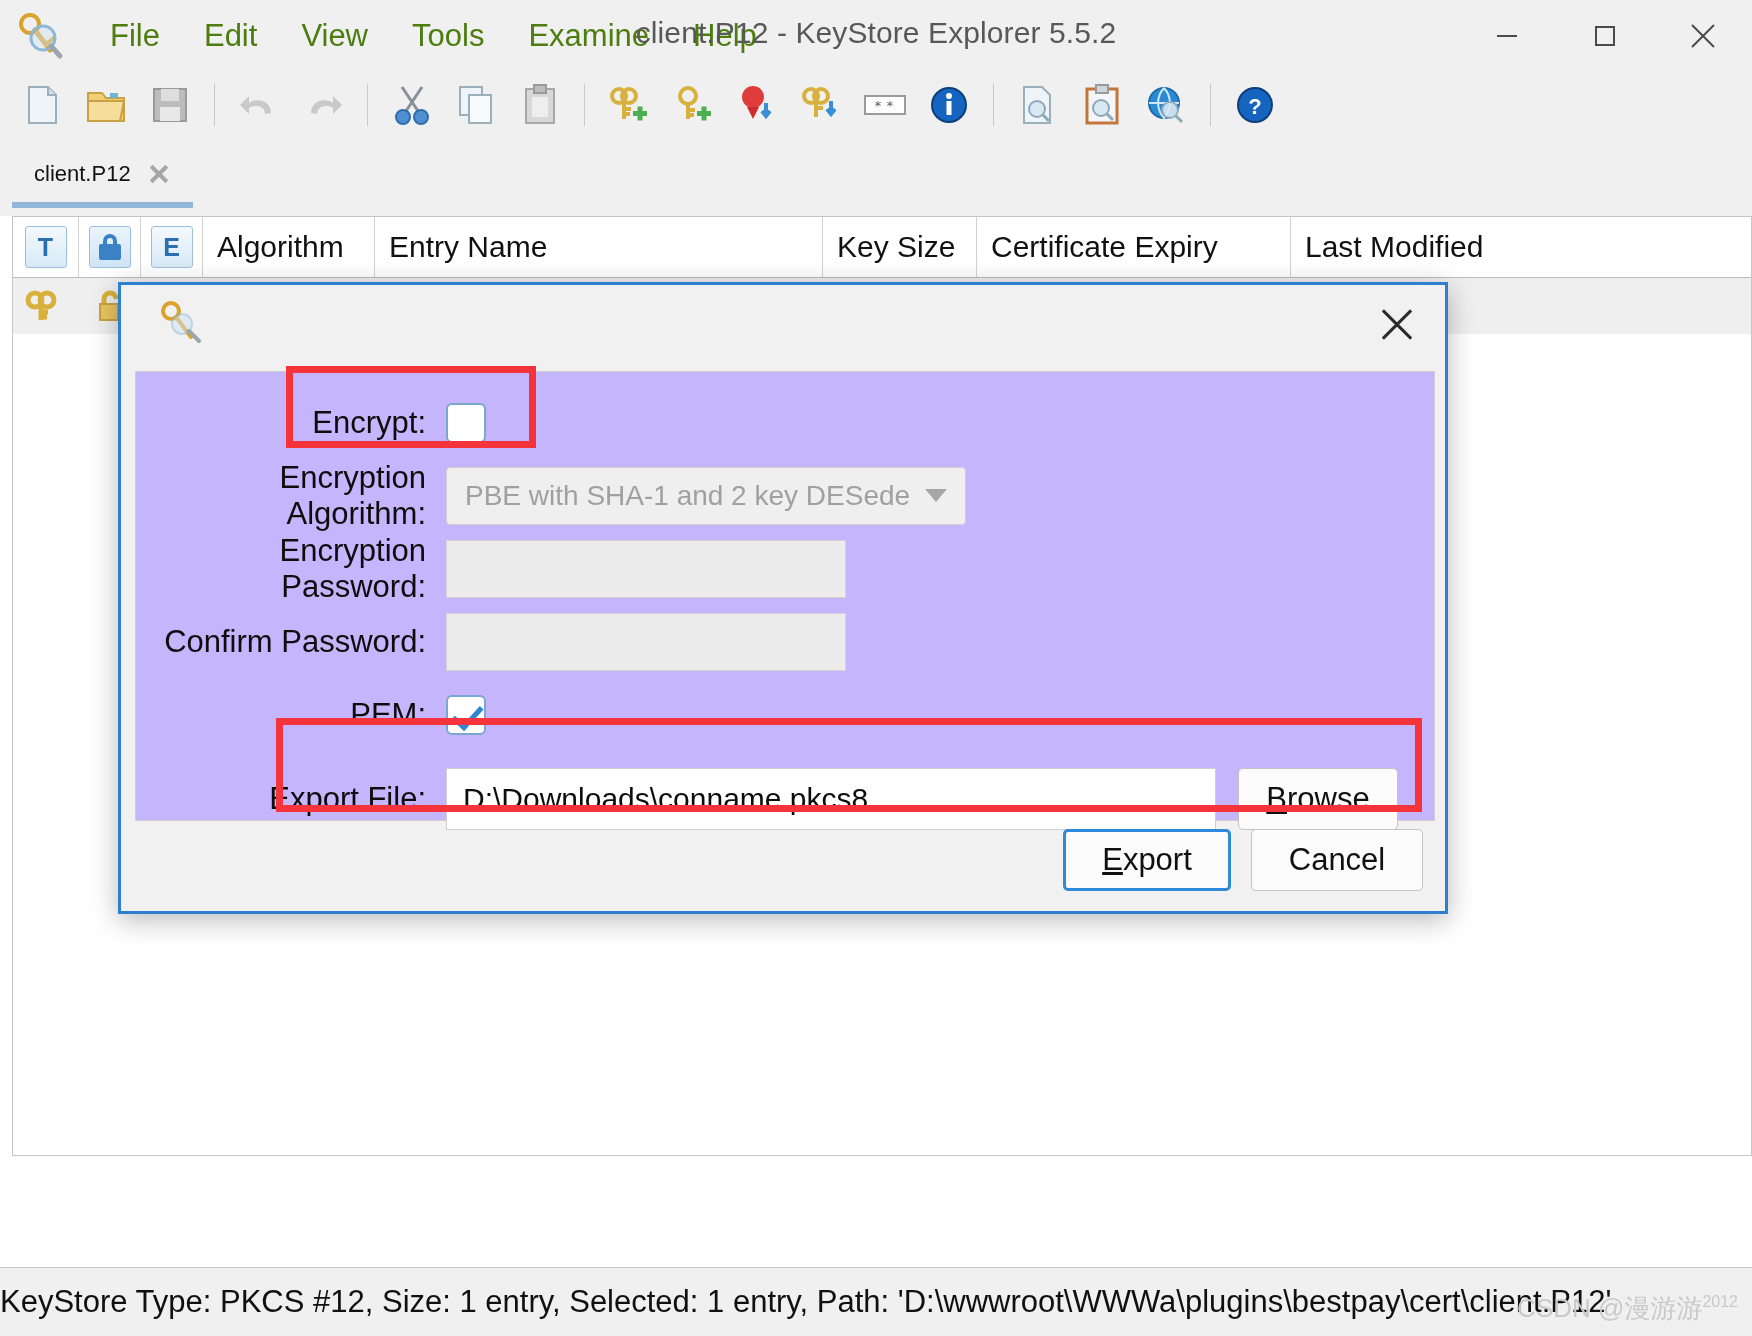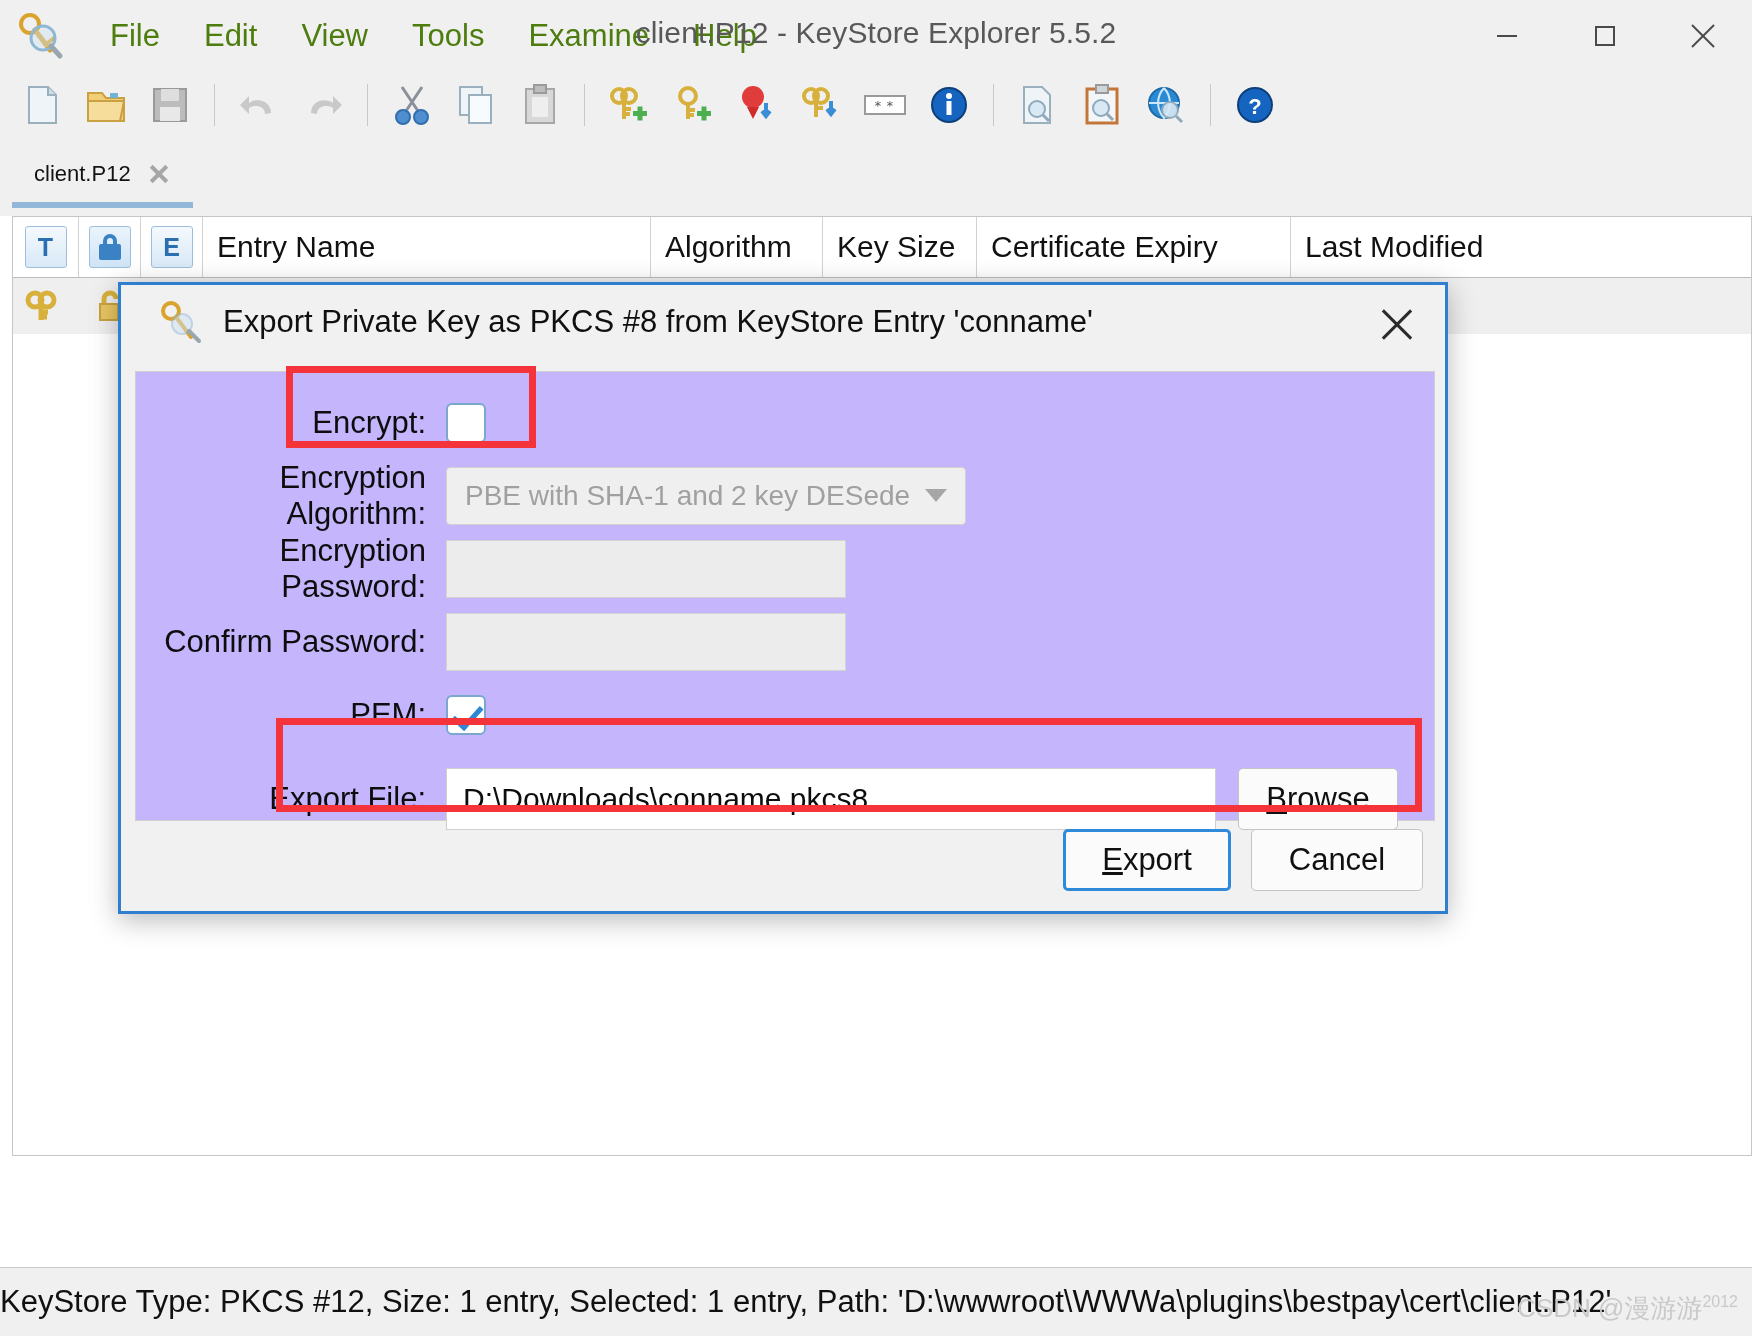--- a/index.html
+++ b/index.html
@@ -385,22 +385,22 @@
       <span class="hdr-badge">T</span>
     </div>
     <div class="th icon-col" style="width:62px">
       <span class="hdr-badge lock">
           <span class="lockglyph"></span>
         </span>
     </div>
     <div class="th icon-col" style="width:62px">
       <span class="hdr-badge">E</span>
     </div>
+    <div class="th" style="width:172px">Algorithm</div>
     <div class="th" style="width:448px">Entry Name</div>
-    <div class="th" style="width:172px">Algorithm</div>
     <div class="th" style="width:154px">Key Size</div>
     <div class="th" style="width:314px">Certificate Expiry</div>
     <div class="th" style="width:460px;border-right:none">Last Modified</div>
   </div>
 
   <div class="trow">
     <div class="tcell" style="width:66px">
       <svg width="44" height="34" viewBox="0 0 44 34">
         <circle cx="11" cy="11" r="7" fill="none" stroke="#d8b13c" stroke-width="5"></circle>
         <circle cx="23" cy="11" r="7" fill="none" stroke="#d8b13c" stroke-width="5"></circle>
@@ -422,21 +422,20 @@
 
   <div class="dlg-title">
     <span class="dlg-icon">
       <svg viewBox="0 0 50 50" width="50" height="50">
         <circle cx="18" cy="14" r="8" fill="none" stroke="#d9a32e" stroke-width="4"></circle>
         <path d="M23 20 L38 40" stroke="#d9a32e" stroke-width="4" stroke-linecap="round"></path>
         <circle cx="29" cy="27" r="10" fill="#cfe3f2" opacity=".5" stroke="#8fb7d6" stroke-width="2"></circle>
         <path d="M36 34 L46 44" stroke="#9aa6ad" stroke-width="4" stroke-linecap="round"></path>
       </svg>
     </span>
-    <span class="dlg-title-text">Export Private Key as PKCS #8 from KeyStore Entry 'conname'</span>
     <span class="dlg-close"></span>
   </div>
 
   <div class="dlg-panel">
 
     <div class="form-row" style="margin-top:14px">
       <span class="form-label">Encrypt:</span>
       <span class="chk"></span>
     </div>
 

